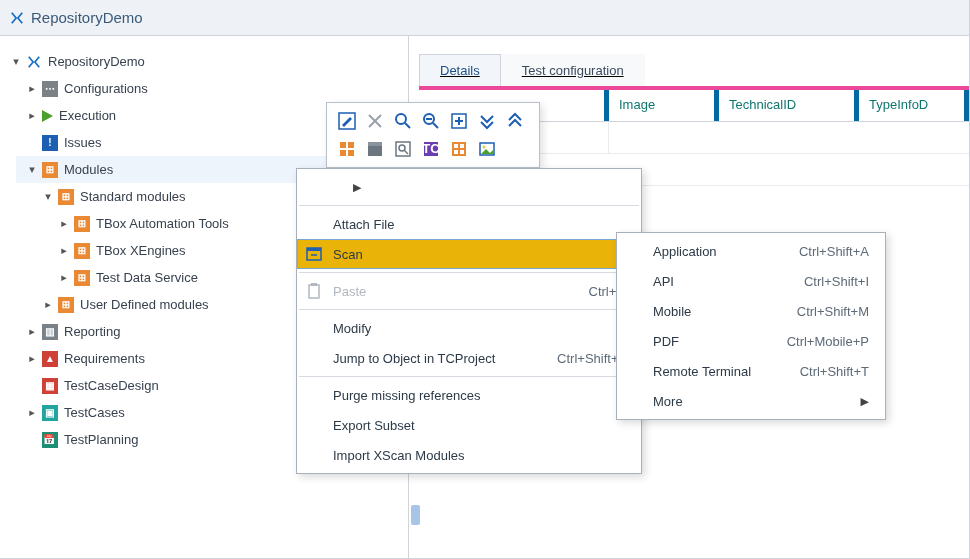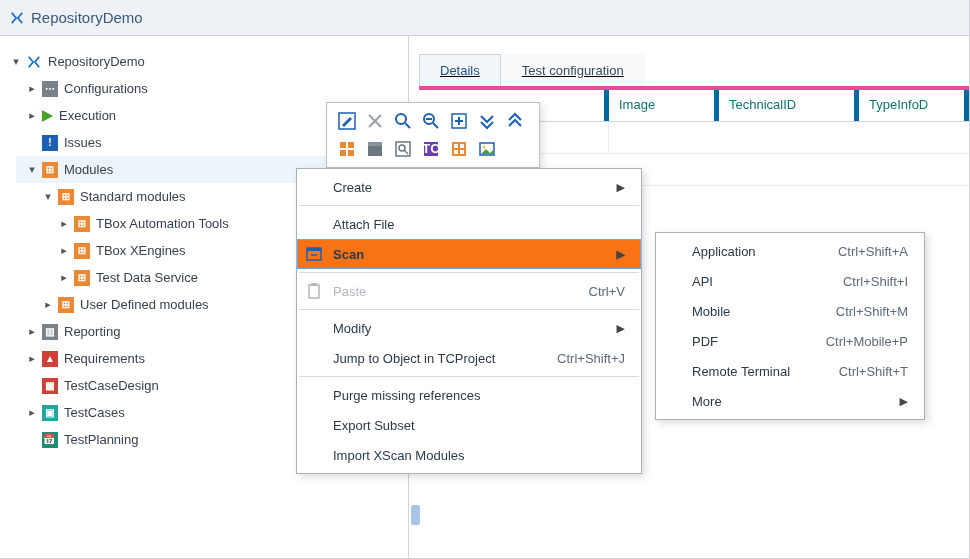--- a/index.html
+++ b/index.html
@@ -37,21 +37,21 @@
 .hcell { flex:0 0 auto; padding:7px 10px; color:#0f766e; border-right:5px solid #0369a1; }
 .datarow { display:flex; height:32px; border-bottom:1px solid #e8ecef; }
 .dcell { flex:0 0 auto; padding:7px 10px; border-right:1px solid #e8ecef; }
 
 .ctxmenu { position:absolute; background:#fff; border:1px solid #a8b0ba; box-shadow: 3px 3px 8px rgba(0,0,0,.15); padding:3px 0; }
 .ctxmenu .mi { display:flex; align-items:center; height:30px; padding:0 16px 0 36px; position:relative; cursor:default; }
 .ctxmenu .mi .milabel { flex:1; color:#2c3a47; }
 .ctxmenu .mi .shortcut { color:#5d6a77; margin-left:26px; }
 .ctxmenu .mi .sub { color:#444; font-size:11px; margin-left:20px; }
 .ctxmenu .mi.disabled .milabel, .ctxmenu .mi.disabled svg, .ctxmenu .mi.disabled .sub { color:#b2b8bf; }
-.ctxmenu .mi.sel { background:#f97316; outline:1px solid #7aa6d6; outline-offset:-1px;font-weight:bold; }
+.ctxmenu .mi.sel { background:#eab308; outline:1px solid #7aa6d6; outline-offset:-1px; }
 .ctxmenu .sep { height:1px; background:#d6dbe1; margin:3px 2px; }
 .ctxmenu .mi .miicon { position:absolute; left:8px; width:18px; height:18px; display:flex; align-items:center; justify-content:center; }
 .iconbar { position:absolute; background:#fff; border:1px solid #b8c0c9; padding:4px 6px; display:flex; flex-wrap:wrap; width:214px; box-shadow: 3px 3px 8px rgba(0,0,0,.12); }
 .iconbar .ibtn { width:24px; height:24px; margin:2px; display:flex; align-items:center; justify-content:center; cursor:pointer; }
 .iconbar .ibtn svg { width:18px; height:18px; }
 </style>
 </head>
 <body>
 
 <div class="titlebar">
@@ -247,21 +247,20 @@
       <svg viewBox="0 0 18 18">
         <rect x="2" y="3" width="14" height="12" fill="none" stroke="#1d5fb2" stroke-width="1.5"></rect>
         <circle cx="6" cy="7" r="1.5" fill="#e9c54a"></circle>
         <path d="M3 14 L8 9 L12 13 L15 10 V14 Z" fill="#4aa02c"></path>
       </svg>
     </div>
 </div>
 
 <div class="ctxmenu" style="left:296px; top:168px; width:346px;">
   <div class="mi">
-    <span class="milabel">Create</span>
     <span class="sub">▶</span>
   </div>
   <div class="sep"></div>
   <div class="mi">
     <span class="milabel">Attach File</span>
   </div>
   <div class="mi sel">
     <span class="miicon">
       <svg viewBox="0 0 18 18">
           <rect x="2" y="3" width="14" height="12" fill="none" stroke="#1d5fb2" stroke-width="1.5"></rect>
@@ -297,21 +296,21 @@
     <span class="milabel">Purge missing references</span>
   </div>
   <div class="mi">
     <span class="milabel">Export Subset</span>
   </div>
   <div class="mi">
     <span class="milabel">Import XScan Modules</span>
   </div>
 </div>
 
-<div class="ctxmenu" style="left:655px; top:232px; width:270px;">
+<div class="ctxmenu" style="left:616px; top:232px; width:270px;">
   <div class="mi">
     <span class="milabel">Application</span>
     <span class="shortcut">Ctrl+Shift+A</span>
   </div>
   <div class="mi">
     <span class="milabel">API</span>
     <span class="shortcut">Ctrl+Shift+I</span>
   </div>
   <div class="mi">
     <span class="milabel">Mobile</span>

